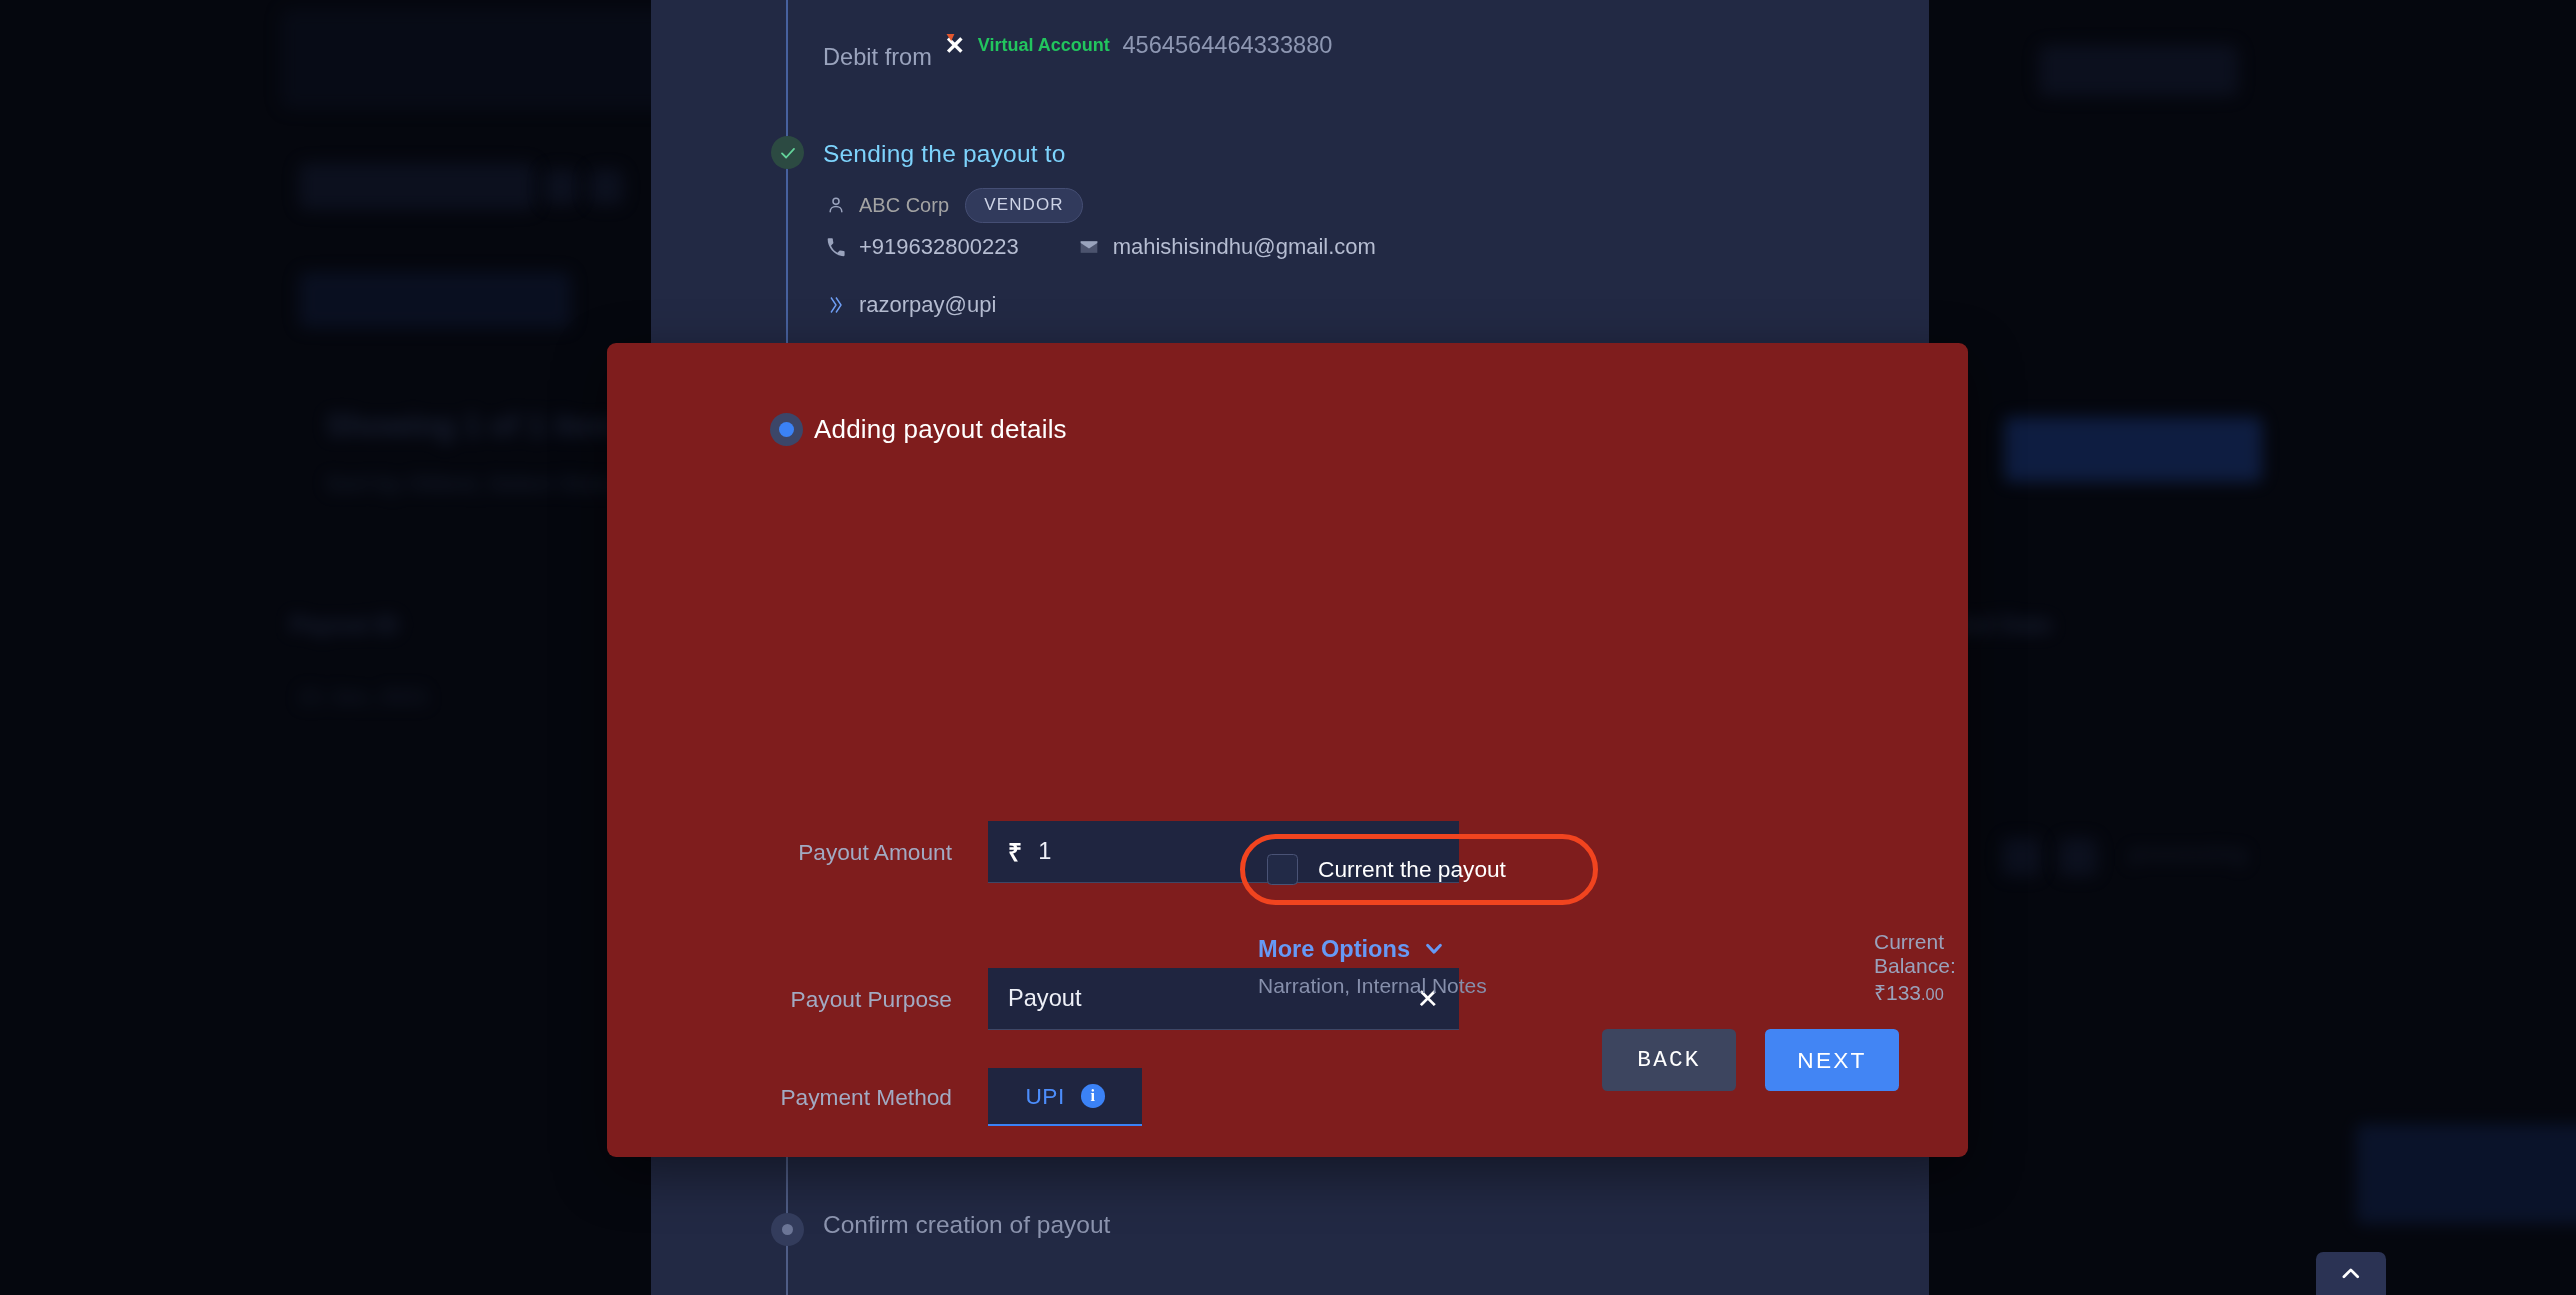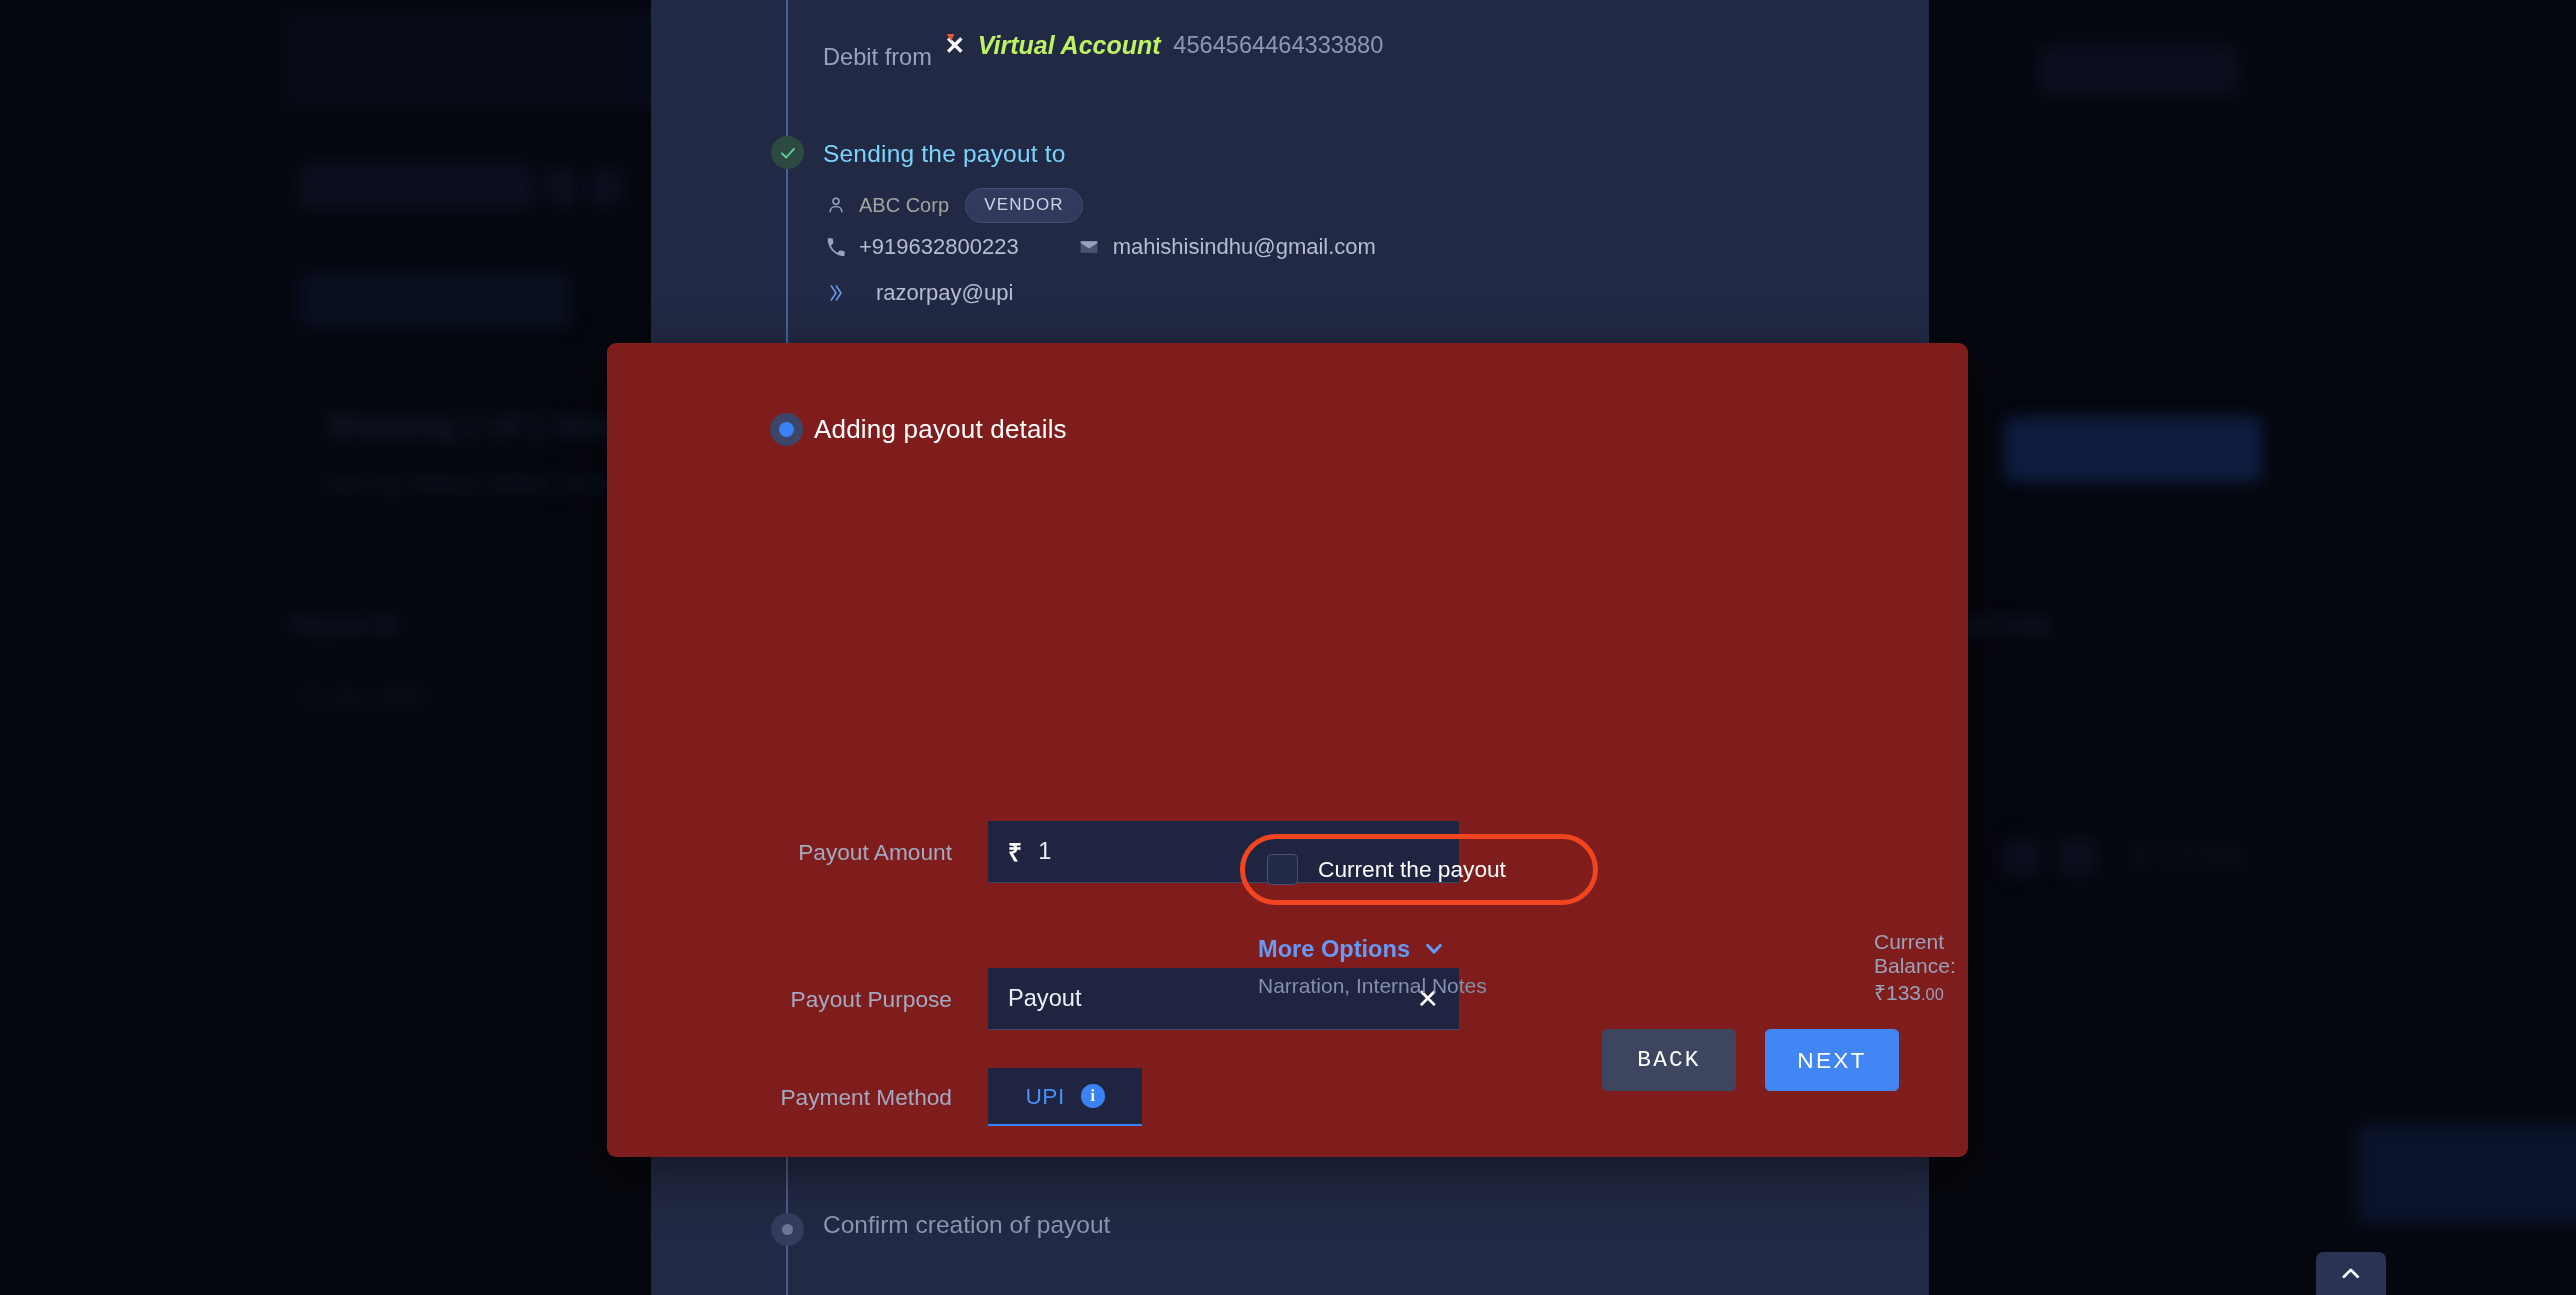--- a/index.html
+++ b/index.html
@@ -48,21 +48,21 @@
   .step-title.muted { color: #7dd3fc; }
 
   
   .debit-row { position: absolute; left: 823px; top: 20px; display: flex; align-items: center; gap: 12.7px; }
   .debit-label { color: #9aa3bd; font-size: 23.6px; margin-top: 24px; }
   .x-icon { font-size: 24.5px; font-weight: 700; color: #ffffff; position: relative; }
   .x-icon::after {
     content:""; position:absolute; left: 1.8px; top: 2.7px; width: 8.2px; height: 7.2px;
     background: #e4572e; clip-path: polygon(0 0, 100% 0, 60% 100%);
   }
-  .debit-strong { color: #bef264; font-size: 25px; font-weight: 700; font-style: italic; }
+  .debit-strong { color: #22c55e; font-size: 18px; font-weight: 700; }
   .debit-num { color: #8e97b2; font-size: 23.6px; }
 
   
   .pt-line { position: absolute; display: flex; align-items: center; }
   .pt-ico { width: 25px; height: 25px; margin-right: 11px; display:flex; align-items:center; justify-content:center; }
   .pt-ico svg { width: 20px; height: 20px; }
   .pt-name { color: #a3a3a3; font-size: 20px; font-weight: 400; }
   .badge {
     margin-left: 16.3px; padding: 6.3px 18px; border-radius: 18px;
     background: #313a5c; border: 0.9px solid #454e74;
@@ -221,21 +221,21 @@
     <span class="pt-gap"></span>
     <span class="pt-ico">
       <svg viewBox="0 0 24 24" fill="#9aa3bd">
           <path d="M2 5h20v14H2z" opacity=".35"></path>
           <path d="M2 5h20v2.2l-10 6.6L2 7.2z"></path>
         </svg>
     </span>
     <span class="pt-val">mahishisindhu@gmail.com</span>
   </div>
 
-  <div class="pt-line" style="left:823px;top:280px;gap:17px;">
+  <div class="pt-line" style="left:823px;top:292px;">
     <span class="pt-ico">
       <svg viewBox="0 0 24 24" fill="none" stroke="#6f9ff5" stroke-width="1.7" stroke-linejoin="round">
           <path d="M6 3l6 9-6 9"></path>
           <path d="M12 3l6 9-6 9"></path>
         </svg>
     </span>
     <span class="pt-val">razorpay@upi</span>
   </div>
 
   <div class="modal">

